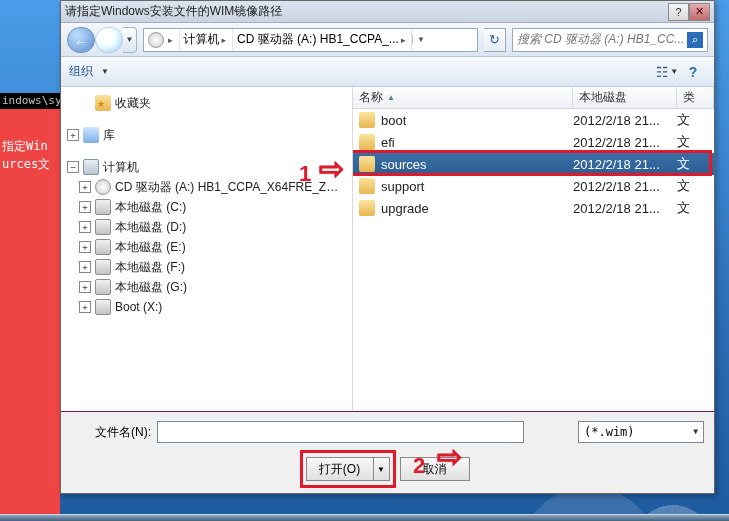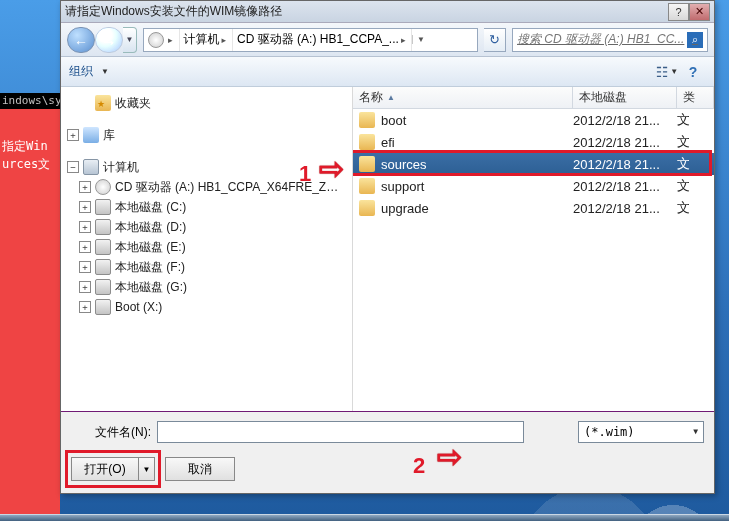--- a/index.html
+++ b/index.html
@@ -26,21 +26,21 @@
   .navbtn { width: 28px; height: 26px; border: 1px solid #7a93b4; background: radial-gradient(circle at 35% 30%, #bfe0ff, #5a8fd0); border-radius: 13px; display: flex; align-items: center; justify-content: center; color: #fff; font-size: 14px; }
   .navbtn.fwd { filter: grayscale(0.6) brightness(1.4); }
   .navdrop { width: 14px; height: 26px; border: 1px solid #9bb; border-left: none; background: linear-gradient(#fff,#d8e4f0); border-radius: 0 4px 4px 0; display:flex; align-items:center; justify-content:center; font-size:8px; color:#445; }
   .addrbar { flex: 1; height: 24px; background: #fff; border: 1px solid #97a8be; display: flex; align-items: center; overflow:hidden; }
   .addrbar .seg { display: flex; align-items: center; padding: 0 4px; font-size: 12px; white-space: nowrap; border-right: 1px solid #e6e6e6; height: 100%; cursor: default; }
   .addr-icon { width:16px; height:16px; display:inline-block; margin-right:2px; }
   .addr-hdd { background: radial-gradient(circle at 40% 30%, #f3f3f3, #bcbcbc); border:1px solid #8c8c8c; border-radius:2px; }
   .addr-sep { font-size:9px; color:#555; padding:0 2px; }
   .addr-drop { width:16px; display:flex; align-items:center; justify-content:center; font-size:8px; color:#555; border-left:1px solid #c9c9c9; }
   .refreshbtn { width: 22px; height: 24px; border: 1px solid #97a8be; border-left:none; background: linear-gradient(#fff,#e5edf5); display:flex;align-items:center;justify-content:center; color:#2f5f9f; font-size:13px; }
-  .searchbox { width: 196px; height: 24px; background: #fff; border: 1px solid #97a8be; display:flex; align-items:center; padding:0 4px; font-size:12px; color:#666;text-decoration:underline; }
+  .searchbox { width: 196px; height: 24px; background: #fff; border: 1px solid #97a8be; display:flex; align-items:center; padding:0 4px; font-size:12px; color:#666; }
   .searchbox .txt { flex:1; font-style: italic; color:#777; white-space:nowrap; overflow:hidden; text-overflow:ellipsis; }
   .searchbox .mag { width:16px; height:16px; display:flex;align-items:center;justify-content:center; background:#2a6db8; color:#fff; font-size:11px; }
 
   .toolbar { height: 30px; background: linear-gradient(#f7fafd,#dde7f3); border-bottom:1px solid #c0cddb; display:flex; align-items:center; padding:0 8px; font-size:12px; color:#1a4e8a; }
   .toolbar .org { display:flex; align-items:center; gap:8px; }
   .toolbar .org .tri { font-size:8px; color:#333; }
   .toolbar .spacer { flex:1; }
   .toolbtn { width: 26px; height:22px; border:1px solid transparent; display:flex; align-items:center; justify-content:center; font-size:14px; color:#3b5e88; border-radius:3px; }
   .toolbtn.view { gap:2px; }
   .toolbtn.view .tri { font-size:8px; color:#333; }
@@ -78,21 +78,21 @@
 
   .highlight-box { position:absolute; border:3px solid #e01a2a; pointer-events:none; }
 
   .bottom-area { position:absolute; left:0; right:0; bottom:0; height: 82px; background:#f0f0f0; border-top:1px solid #701a75; padding:6px 10px; }
   .filename-row { display:flex; align-items:center; gap:6px; margin-top:3px; }
   .filename-label { width: 80px; text-align:right; font-size:12px; }
   .filename-input { flex:1; height:22px; border:1px solid #7a8a9a; background:#fff; font-size:12px; padding:0 5px; }
   .filetype-drop { width:126px; height:22px; border:1px solid #7a8a9a; background:#fff; font: 12px/20px "SimSun", monospace; padding:0 5px; display:flex; align-items:center; justify-content:space-between;margin-left:48px; }
   .filetype-drop .tri { font-size:8px; color:#333; }
 
-  .buttons-row { display:flex; align-items:center; justify-content:flex-start; gap:10px; margin-top:14px; position:relative; }
+  .buttons-row { display:flex; align-items:center; justify-content:center; gap:10px; margin-top:14px; position:relative; }
   .splitbtn { display:flex; }
   .btn { height:24px; border:1px solid #888; background: linear-gradient(#f8f8f8,#e0e0e0); font: 12px/22px "SimSun", sans-serif; padding:0 14px; text-align:center; }
   .btn.open { width: 68px; padding:0; }
   .split-drop { width:16px; border:1px solid #888; border-left:none; background:linear-gradient(#f8f8f8,#e0e0e0); display:flex;align-items:center;justify-content:center; font-size:8px; }
   .btn.cancel { width:70px; }
 
   .annot-arrow { position:absolute; color:#e01a2a; font-size:30px; font-weight: bold; text-shadow:0 0 1px #900; pointer-events:none; }
   .annot-num { position:absolute; color:#e01a2a; font: bold 22px/1 Arial; pointer-events:none; }
 </style>
 </head>

